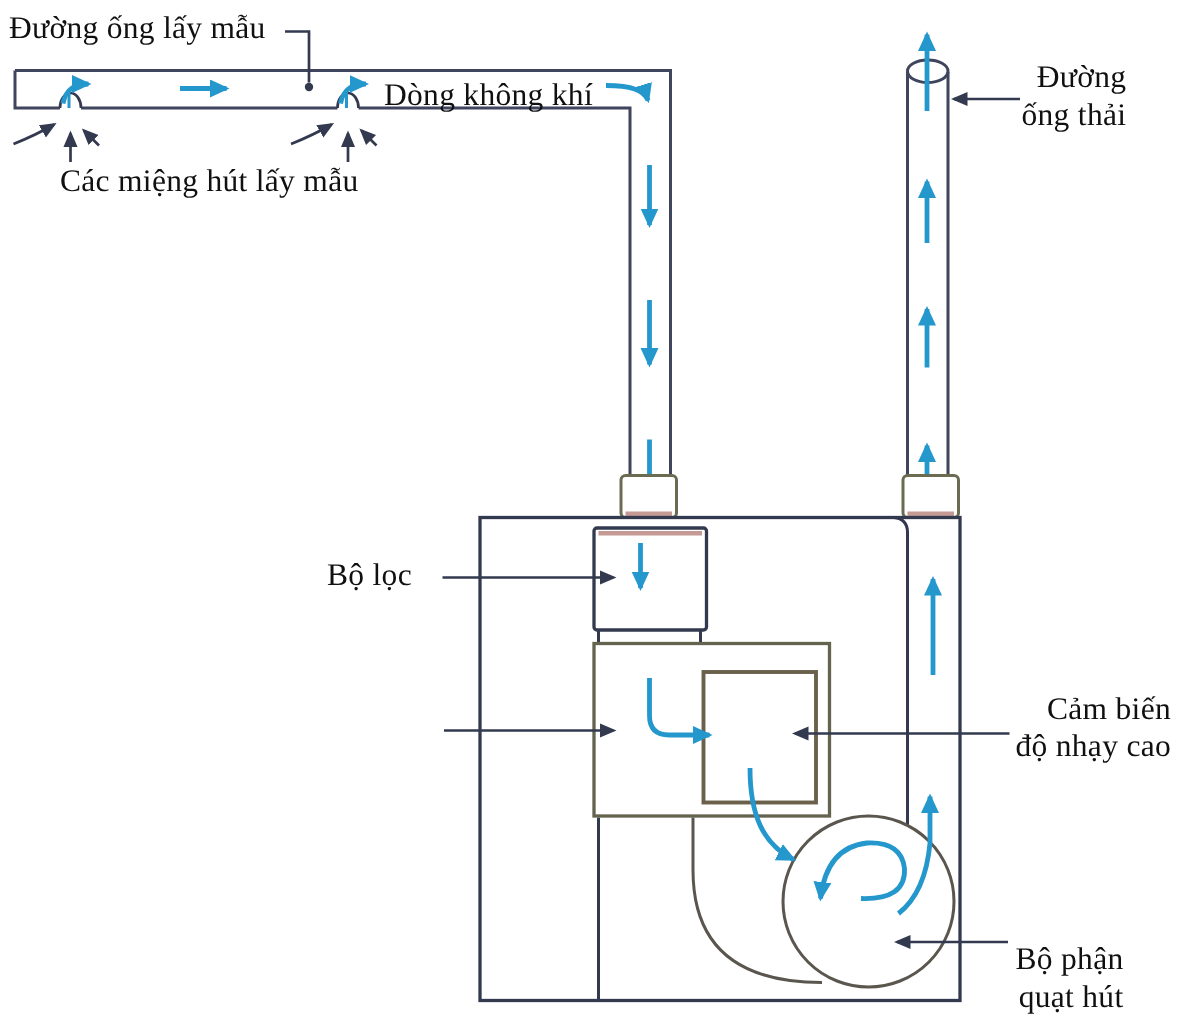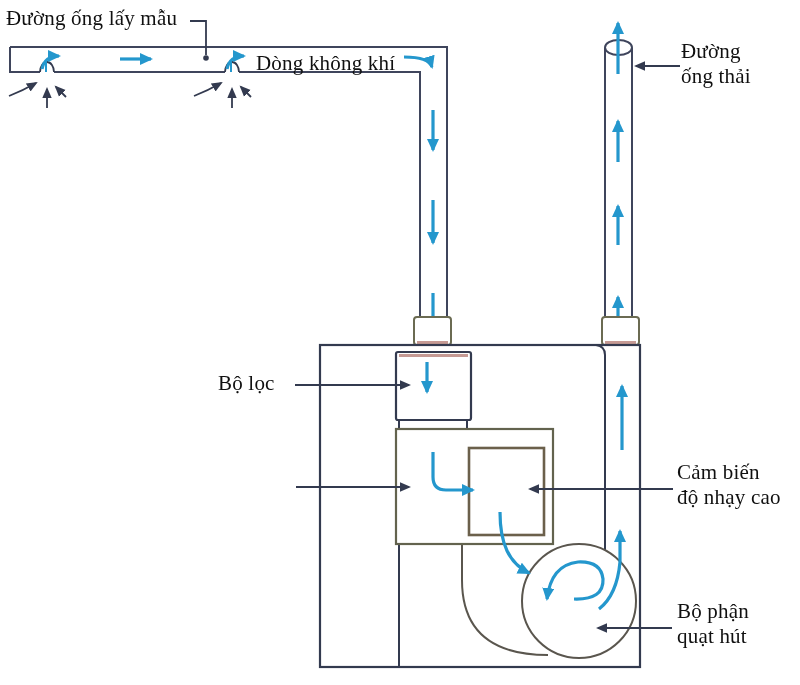--- a/index.html
+++ b/index.html
@@ -1,18 +1,18 @@
 <!DOCTYPE html>
 <html><head>
 <meta charset="utf-8">
 <style>
   html,body{margin:0;padding:0;background:#ffffff;}
   #stage{
     position:relative;width:800px;height:685px;background:var(--background,#fff);
-    font-family:"Liberation Serif","DejaVu Serif",serif;overflow:hidden;
+    font-family:"Liberation Serif","DejaVu Serif",serif;overflow:hidden;text-align:right;
   }
   svg{position:absolute;left:0;top:0;}
   .lbl{
     position:absolute;font-size:21px;line-height:25px;color:#101010;
     white-space:pre-line;letter-spacing:0.2px;
   }
   
   .pipe      {stroke:var(--pipe-outline,#3f455c);stroke-width:2;fill:none;}
   .boxline   {stroke:var(--line-dark,#333a4f);stroke-width:2.2;fill:none;}
   .thinline  {stroke:var(--line-dark,#333a4f);stroke-width:2;fill:none;}
@@ -139,21 +139,22 @@
       <circle class="dot" cx="206" cy="58" r="2.8"></circle>
       <path class="leader" d="M680,66 H636" marker-end="url(#mD)"></path>
       <path class="leader" d="M295,385 H409" marker-end="url(#mD)"></path>
       <path class="leader" d="M296,487 H409" marker-end="url(#mD)"></path>
       <path class="leader" d="M673,489 H530" marker-end="url(#mD)"></path>
       <path class="leader" d="M672,628 H598" marker-end="url(#mD)"></path>
     </g>
   </svg>
 
   <div class="lbl" style="left:6px;top:6px">Đường ống lấy mẫu</div>
+  <div class="lbl" style="left:40px;top:108px">Các miệng hút lấy mẫu</div>
   <div class="lbl" style="left:681px;top:39px">Đường
 ống thải</div>
   <div class="lbl" style="left:256px;top:51px">Dòng không khí</div>
   <div class="lbl" style="left:218px;top:371px">Bộ lọc</div>
   <div class="lbl" style="left:677px;top:460px">Cảm biến
 độ nhạy cao</div>
-  <div class="lbl" style="left:677px;top:599px">Bộ phận
+  <div class="lbl" style="left:677px;top:627px">Bộ phận
 quạt hút</div>
 </div>
 
 </body></html>

